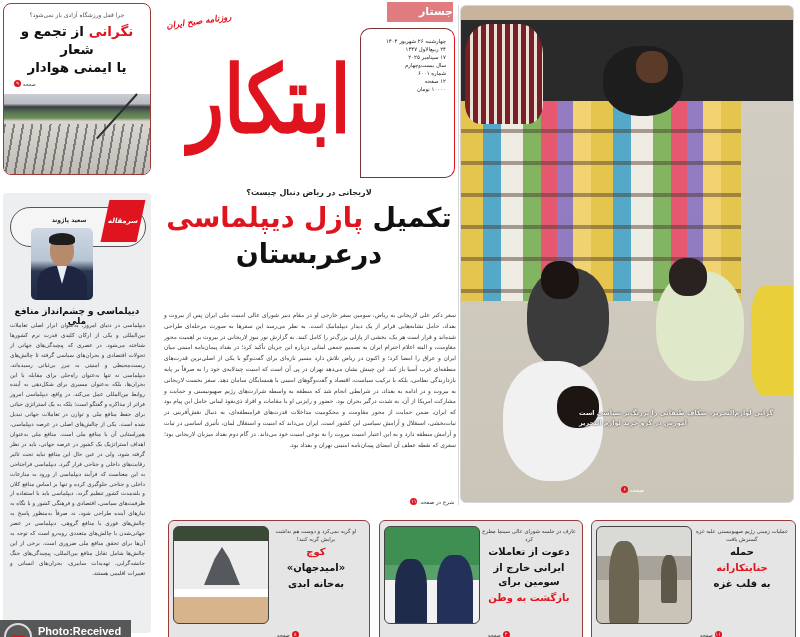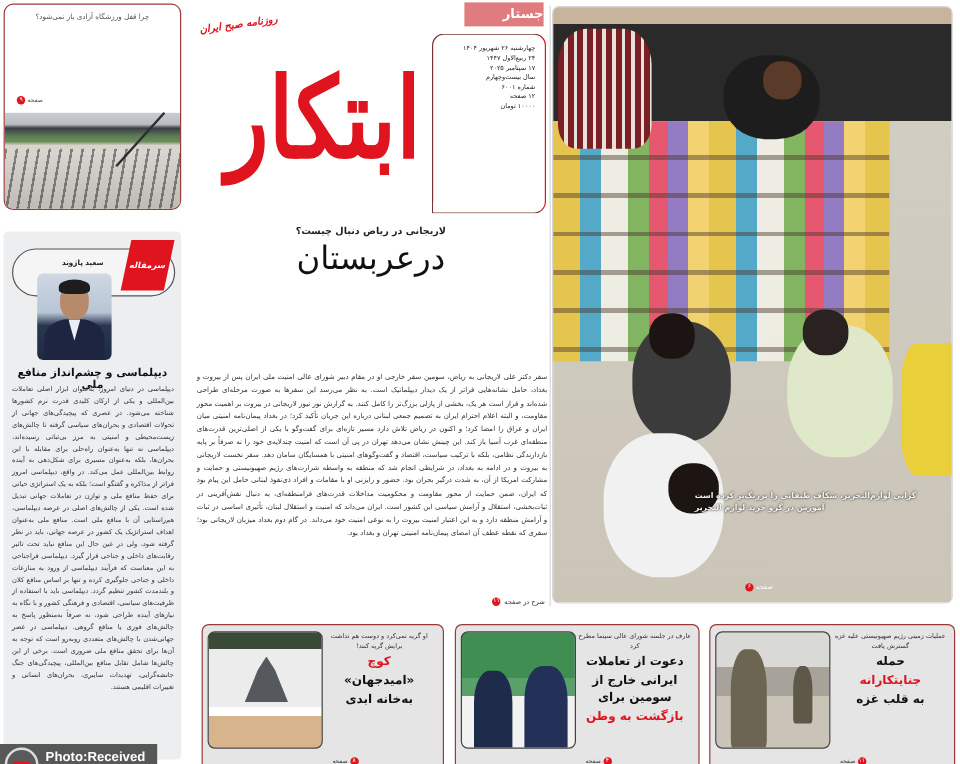--- a/index.html
+++ b/index.html
@@ -84,21 +84,21 @@
     position: absolute; right: 3px; top: 28px; width: 95px; height: 150px;
     border: 1.3px solid #7a3434; border-right-color: #e0141e; border-radius: 10px 10px 10px 0;
     padding: 8px 8px 0 0; font-size: 5.4px; line-height: 8px; color: #222;
   }
 
   
   .main-story { position: absolute; left: 160px; top: 180px; width: 298px; height: 330px; }
   .main-story .kicker { text-align: center; font-size: 8px; font-weight: bold; color: #222; margin-top: 8px; }
   .main-story .h1 { text-align: center; font-size: 27px; font-weight: bold; line-height: 34px; margin-top: 4px; color: #111; letter-spacing: -0.5px; }
   .main-story .h1 .red { color: #e0141e; }
-  .main-story .h2 { text-align: center; font-size: 27px; font-weight: normal; line-height: 34px; color: #111; margin-top: 2px; }
+  .main-story .h2 { text-align: center; font-size: 27px; font-weight: bold; line-height: 34px; color: #111; margin-top: 2px; }
   .main-story .body-text {
     position: absolute; left: 4px; top: 130px; width: 292px; font-size: 5.9px; line-height: 10.8px;
     color: #333; text-align: justify;
   }
   .main-story .more { position: absolute; right: 4px; top: 318px; font-size: 5.5px; color: #333; display: flex; align-items: center; gap: 3px; }
 
   
   .hero {
     position: absolute; left: 460px; top: 5px; width: 334px; height: 498px;
     border-radius: 6px; overflow: hidden; border: 1px solid #d6d6d6;
@@ -163,20 +163,25 @@
   .img-soldiers::before { content: ""; position: absolute; left: 12px; top: 14px; width: 30px; height: 84px; background: #6b6552; border-radius: 40% 40% 10% 10%; }
   .img-soldiers::after { content: ""; position: absolute; left: 64px; top: 28px; width: 16px; height: 48px; background: #5d5848; border-radius: 40% 40% 10% 10%; }
 
   .divider { position: absolute; background: #d8d8d8; }
 </style>
 </head>
 <body>
 
 <div class="promo-top">
   <div class="kicker">چرا قفل ورزشگاه آزادی باز نمی‌شود؟</div>
+  <div class="headline">
+    <span class="red">نگرانی</span>
+    <span>از تجمع و شعار</span><br>
+    <span>یا ایمنی هوادار</span>
+  </div>
   <div class="page-ref">
     <span class="page-dot">۹</span>
     <span>صفحه</span>
   </div>
   <div class="stadium"></div>
 </div>
 
 <div class="editorial">
   <div class="pill"></div>
   <div class="tag">سرمقاله</div>
@@ -209,20 +214,24 @@
     <div>۱۷ سپتامبر ۲۰۲۵</div>
     <div>سال بیست‌وچهارم</div>
     <div>شماره ۶۰۰۱</div>
     <div>۱۲ صفحه</div>
     <div>۱۰۰۰۰ تومان</div>
   </div>
 </div>
 
 <div class="main-story">
   <div class="kicker">لاریجانی در ریاض دنبال چیست؟</div>
+  <div class="h1">
+    <span>تکمیل</span>
+    <span class="red">پازل دیپلماسی</span>
+  </div>
   <div class="h2">درعربستان</div>
   <div class="body-text">سفر دکتر علی لاریجانی به ریاض، سومین سفر خارجی او در مقام دبیر شورای عالی امنیت ملی ایران پس از بیروت و بغداد، حامل نشانه‌هایی فراتر از یک دیدار دیپلماتیک است. به نظر می‌رسد این سفرها به صورت مرحله‌ای طراحی شده‌اند و قرار است هر یک، بخشی از پازلی بزرگ‌تر را کامل کنند. به گزارش نور نیوز لاریجانی در بیروت بر اهمیت محور مقاومت، و البته اعلام احترام ایران به تصمیم جمعی لبنانی درباره این جریان تأکید کرد؛ در بغداد پیمان‌نامه امنیتی میان ایران و عراق را امضا کرد؛ و اکنون در ریاض تلاش دارد مسیر تازه‌ای برای گفت‌وگو با یکی از اصلی‌ترین قدرت‌های منطقه‌ای غرب آسیا باز کند. این چینش نشان می‌دهد تهران در پی آن است که امنیت چندلایه‌ی خود را نه صرفاً بر پایه بازدارندگی نظامی، بلکه با ترکیب سیاست، اقتصاد و گفت‌وگوهای امنیتی با همسایگان سامان دهد. سفر نخست لاریجانی به بیروت و در ادامه به بغداد، در شرایطی انجام شد که منطقه به واسطه شرارت‌های رژیم صهیونیستی و حمایت و مشارکت امریکا از آن، به شدت درگیر بحران بود. حضور و رایزنی او با مقامات و افراد ذی‌نفوذ لبنانی حامل این پیام بود که ایران، ضمن حمایت از محور مقاومت و محکومیت مداخلات قدرت‌های فرامنطقه‌ای، به دنبال نقش‌آفرینی در ثبات‌بخشی، استقلال و آرامش سیاسی این کشور است. ایران می‌داند که امنیت و استقلال لبنان، تأثیری اساسی در ثبات و آرامش منطقه دارد و به این اعتبار امنیت بیروت را به نوعی امنیت خود می‌داند. در گام دوم بغداد میزبان لاریجانی بود؛ سفری که نقطه عطف آن امضای پیمان‌نامه امنیتی تهران و بغداد بود.</div>
   <div class="more">
     <span>شرح در صفحه</span>
     <span class="page-dot">۱۱</span>
   </div>
 </div>
 
 <div class="divider" style="left:458px; top:5px; width:1px; height:500px;"></div>
 
@@ -232,21 +241,21 @@
   <div class="person p2"></div>
   <div class="person p2h"></div>
   <div class="person p3"></div>
   <div class="person p3h"></div>
   <div class="person p4"></div>
   <div class="person p4h"></div>
   <div class="person p5"></div>
   <div class="person p6"></div>
   <div class="person p6h"></div>
   <div class="caption-sub">
-    <div>گرانی لوازم‌التحریر، شکاف طبقاتی را پررنگ‌تر کرده است</div>
+    <div>گرانی لوازم‌التحریر، شکاف طبقاتی را پررنگ‌تر سیاسی است</div>
     <div>آموزش در گرو خرید لوازم التحریر</div>
   </div>
   <div class="page-ref">
     <span>صفحه</span>
     <span class="page-dot">۶</span>
   </div>
 </div>
 
 <div class="teaser t1">
   <div class="img img-funeral"></div>

